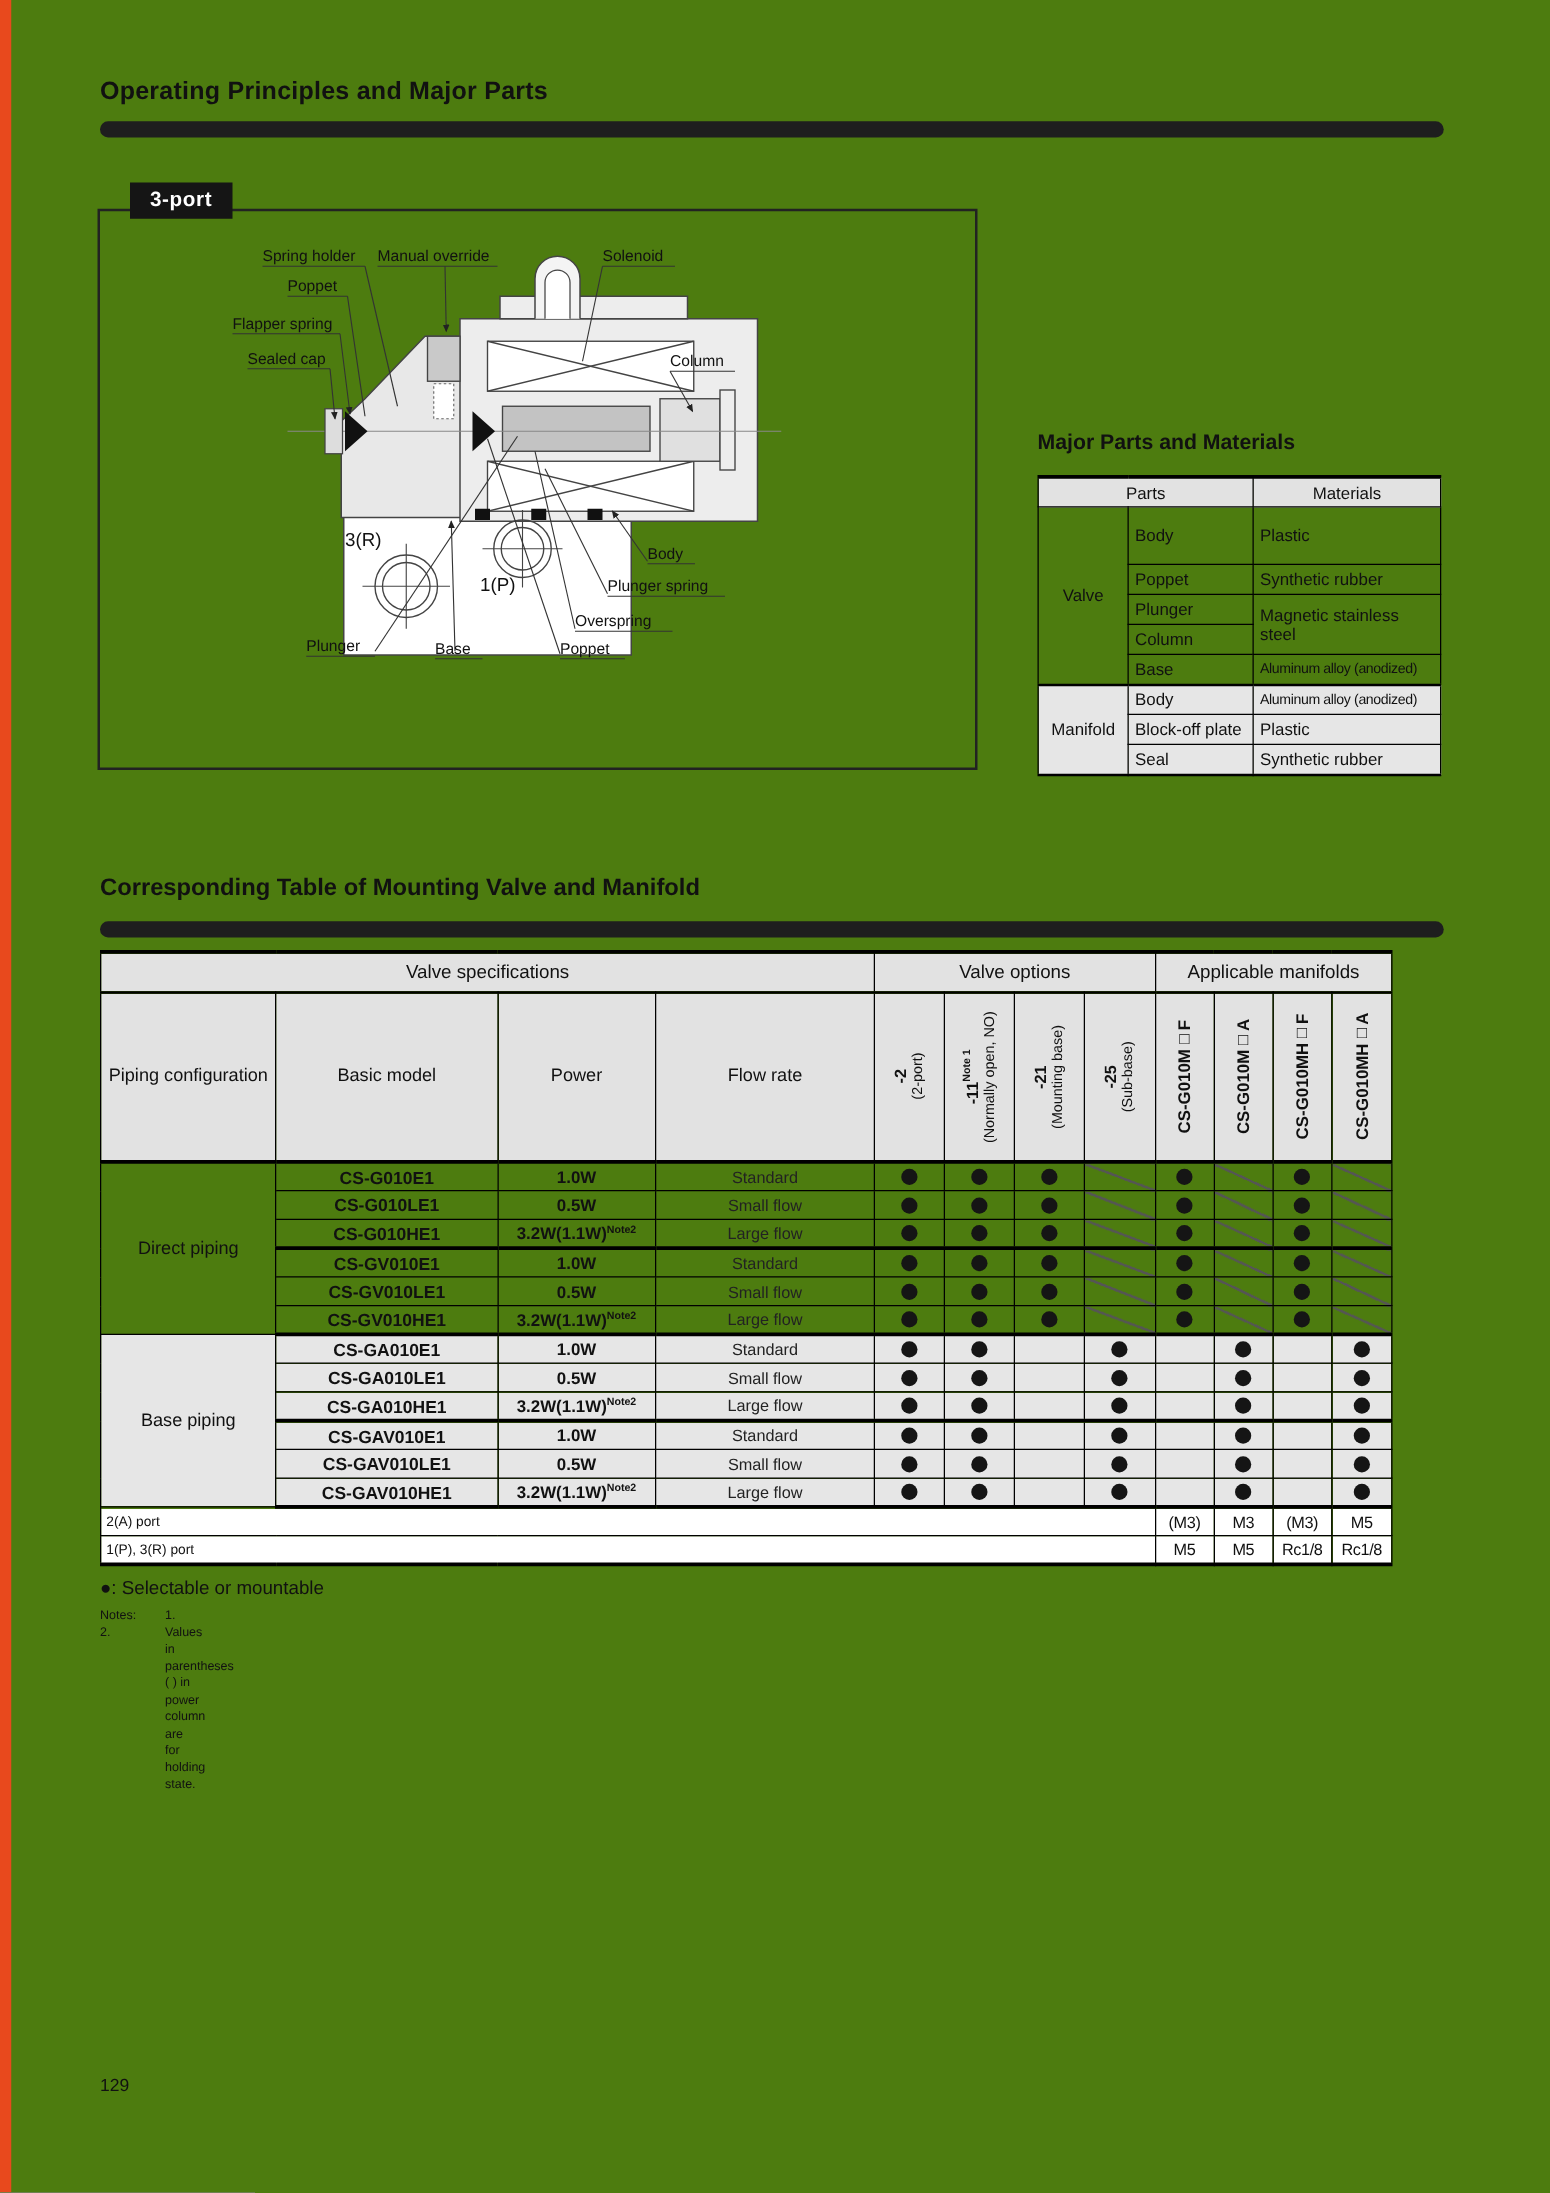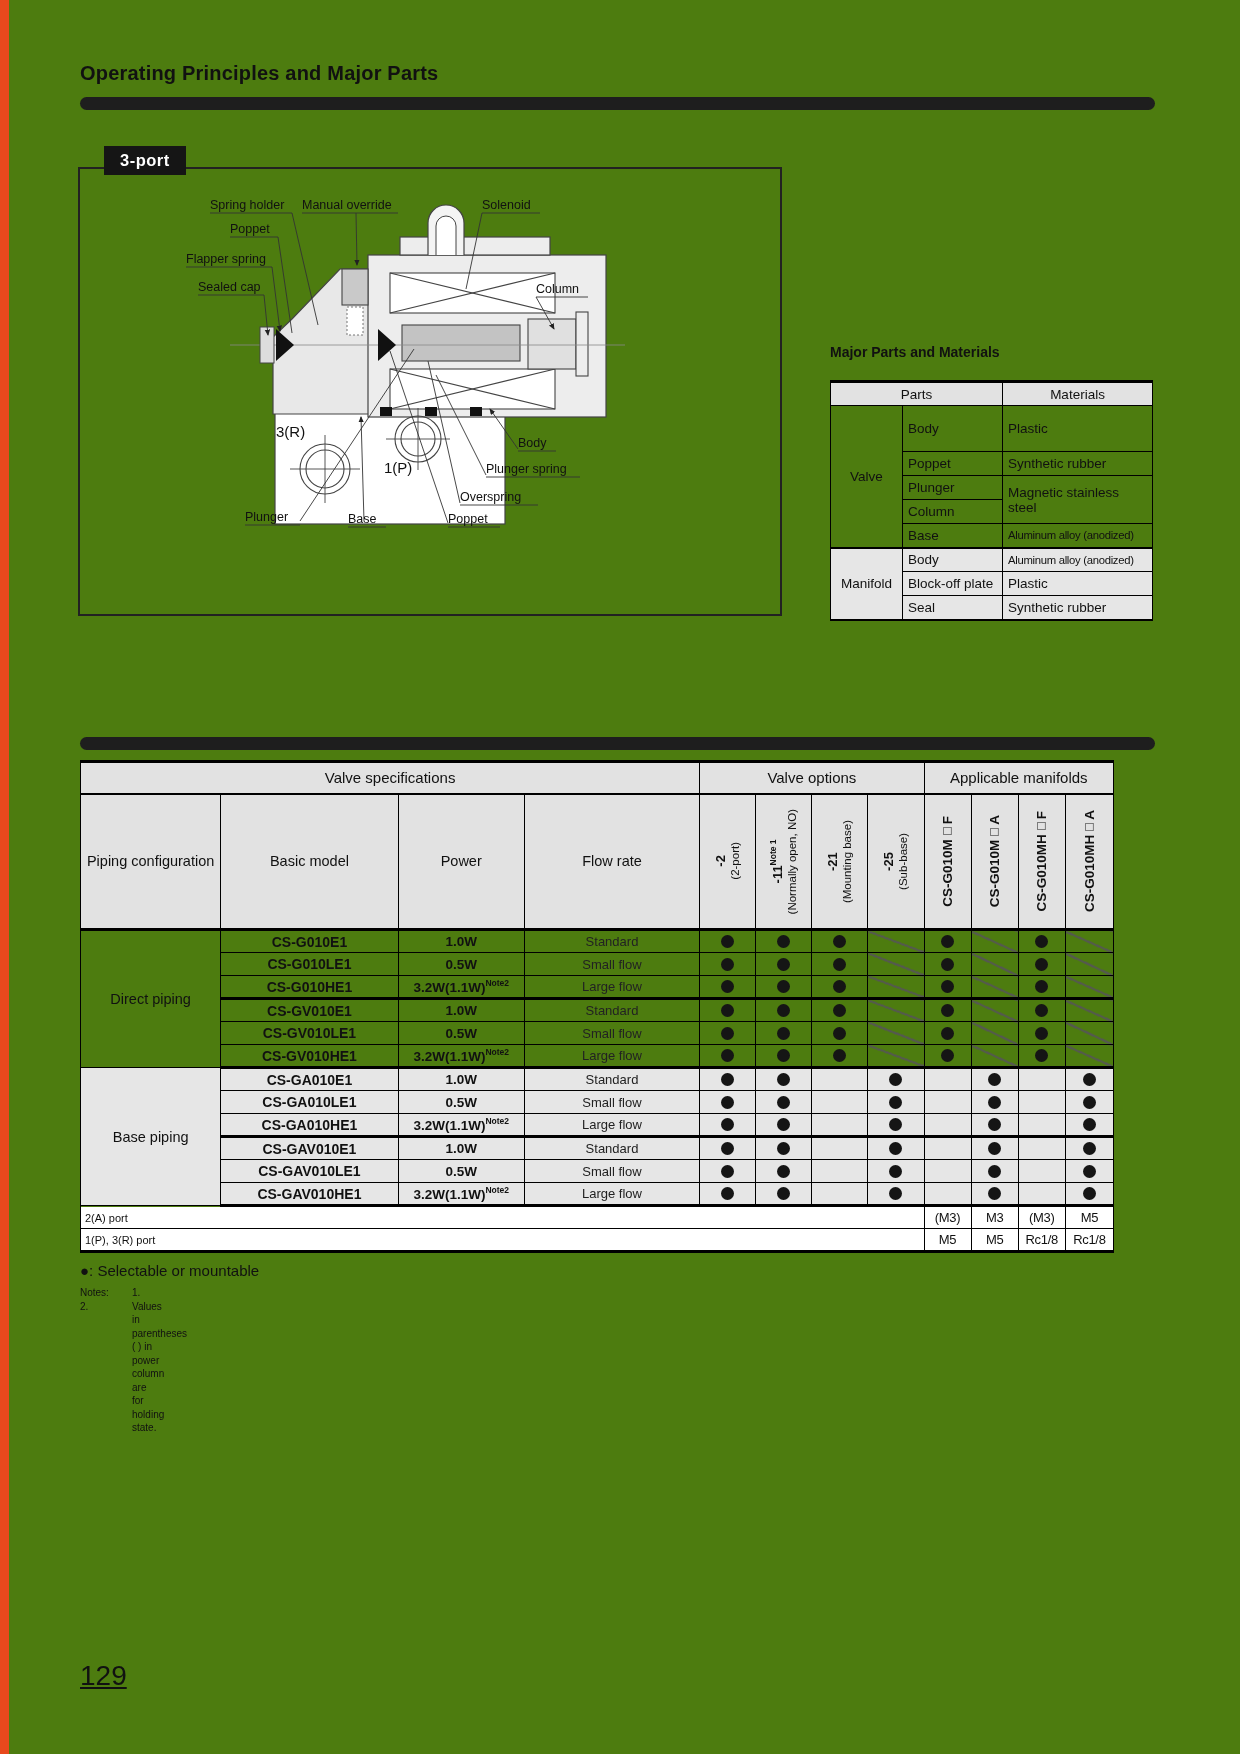--- a/index.html
+++ b/index.html
@@ -13,21 +13,21 @@
 
   
   .frame{position:absolute;left:78px;top:167px;width:700px;height:445px;border:2px solid #222;}
   .tab{position:absolute;left:104px;top:146px;background:#151515;color:#fff;font-size:16.5px;
        font-weight:bold;padding:5px 16px;letter-spacing:0.5px;}
   .frame svg{position:absolute;left:0;top:0;}
   .dlabel{font-size:12.5px;fill:#111;}
   .plabel{font-size:15px;fill:#111;}
 
   
-  .mat-title{position:absolute;left:830px;top:344px;font-size:14px;font-weight:bold;}
+  .mat-title{position:absolute;left:830px;top:344px;font-size:17px;font-weight:bold;}
   table{border-collapse:collapse;}
   .mats{position:absolute;left:830px;top:380px;width:322px;table-layout:fixed;
         border-top:3px solid #000;border-bottom:2.5px solid #000;font-size:13.5px;}
   .mats th,.mats td{border:1px solid #000;padding:0 5px;}
   .mats th{background:#e2e2e2;font-weight:normal;height:21px;}
   .mats tr{height:24px;}
   .mats tr.tall{height:46px;}
   .mats td.grp{text-align:center;padding:16px 2px;}
   .mats td.mat.small{font-size:11.3px;letter-spacing:-0.3px;}
   .mats tr.shaded td{background:#e6e6e6;}
@@ -60,21 +60,21 @@
   .vert{writing-mode:vertical-rl;transform:rotate(180deg);margin:0 auto;line-height:1.12;}
   .vcode{display:block;font-weight:bold;font-size:13px;}
   .vcode sup{font-size:8.5px;}
   .vdesc{display:block;font-size:11.5px;font-weight:normal;}
   .vbold{font-weight:bold;font-size:13.5px;}
 
   .legend{position:absolute;left:80px;top:1262px;font-size:15px;}
   .notes{position:absolute;left:80px;top:1286px;width:960px;display:grid;
          grid-template-columns:52px 24px 1fr;font-size:10px;line-height:1.35;}
   .ntext{white-space:pre-line;}
-  .pagenum{position:absolute;left:80px;top:1660px;font-size:28px;text-decoration:underline;}
+  .pagenum{position:absolute;left:80px;top:1660px;font-size:14px;}
 </style>
 </head>
 <body>
 
 <div class="page">
   <div class="accent-strip" id="strip" style="background: rgb(232, 73, 29);"></div>
 
   <div class="h1">Operating Principles and Major Parts</div>
   <div class="bar bar1"></div>
 
@@ -229,20 +229,21 @@
           <td class="part">Block-off plate</td>
           <td class="mat">Plastic</td>
         </tr>
         <tr class="shaded">
           <td class="part">Seal</td>
           <td class="mat">Synthetic rubber</td>
         </tr>
       </tbody>
   </table>
 
+  <div class="h2">Corresponding Table of Mounting Valve and Manifold</div>
   <div class="bar bar2"></div>
 
   <table class="mount">
     <colgroup>
       <col style="width:140px">
         <col style="width:177px">
         <col style="width:126px">
         <col style="width:175px">
       <col style="width:56px">
         <col style="width:56px">

